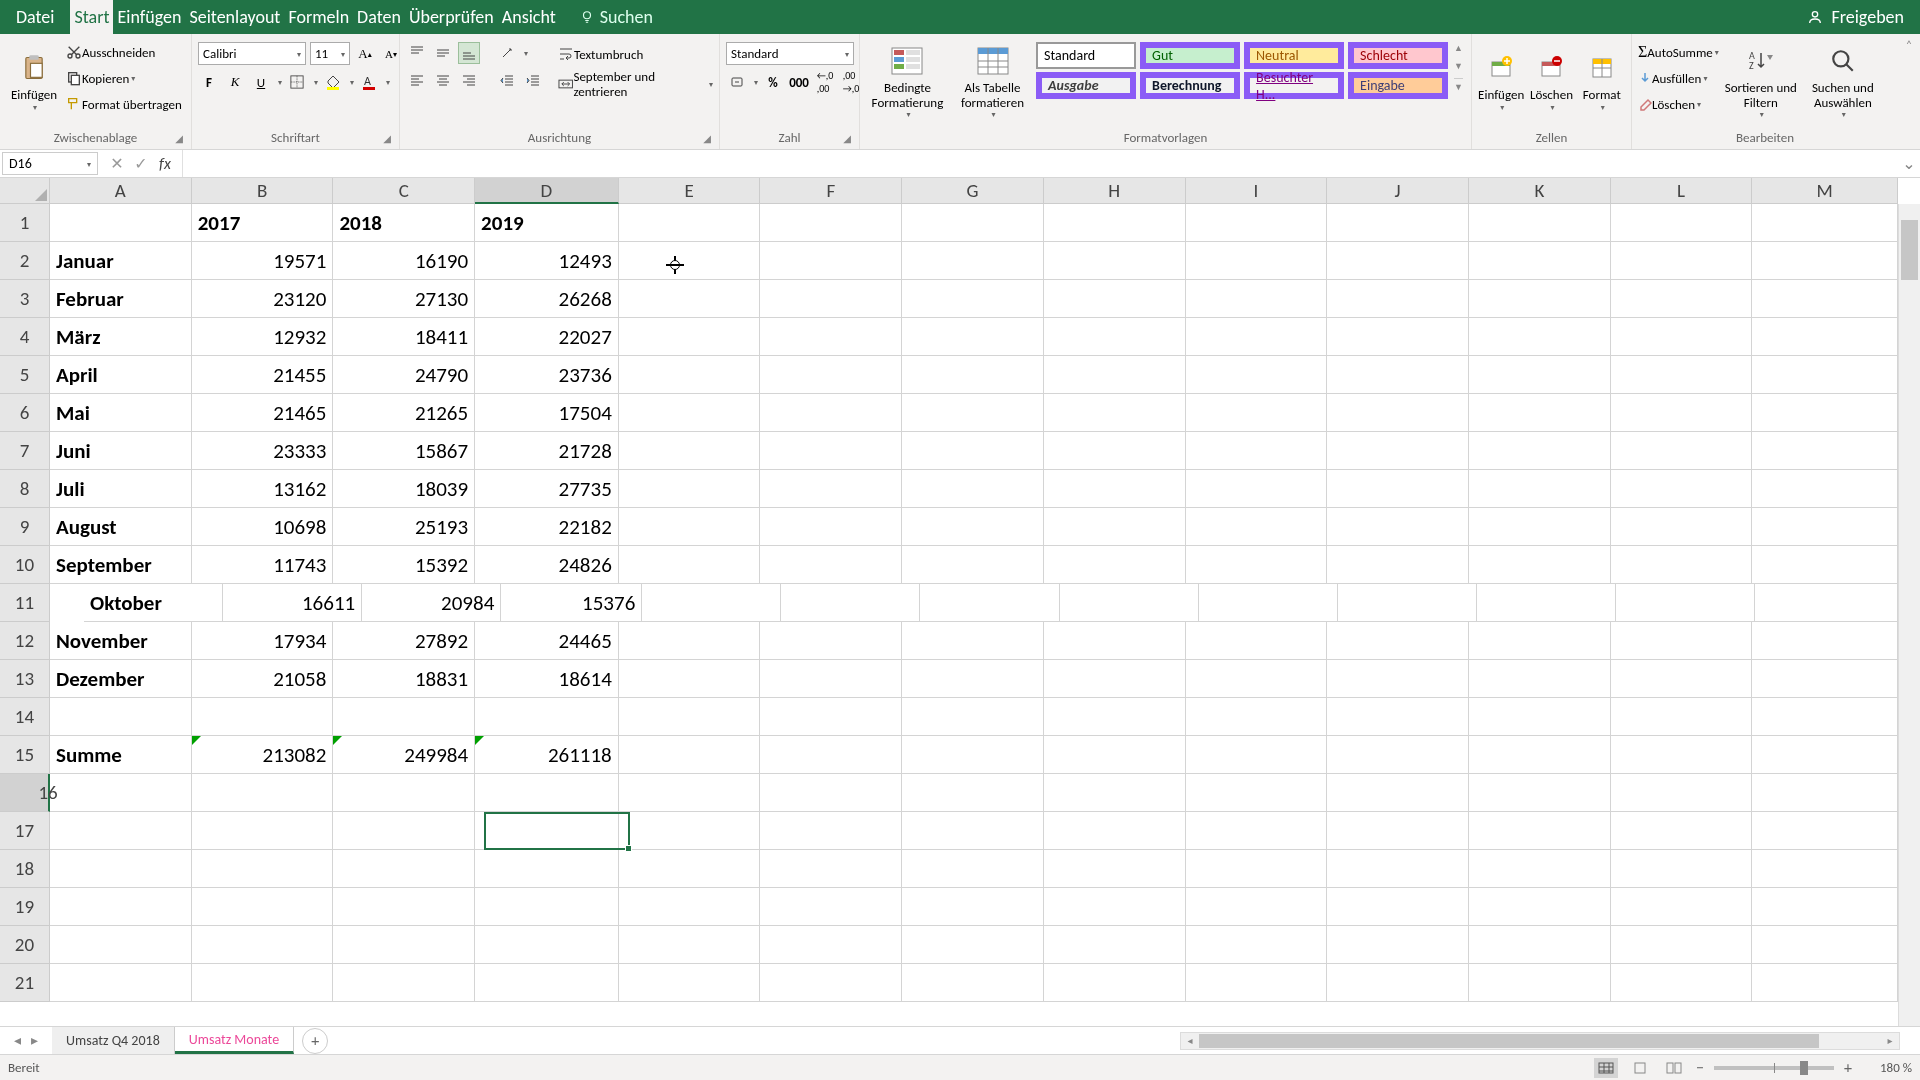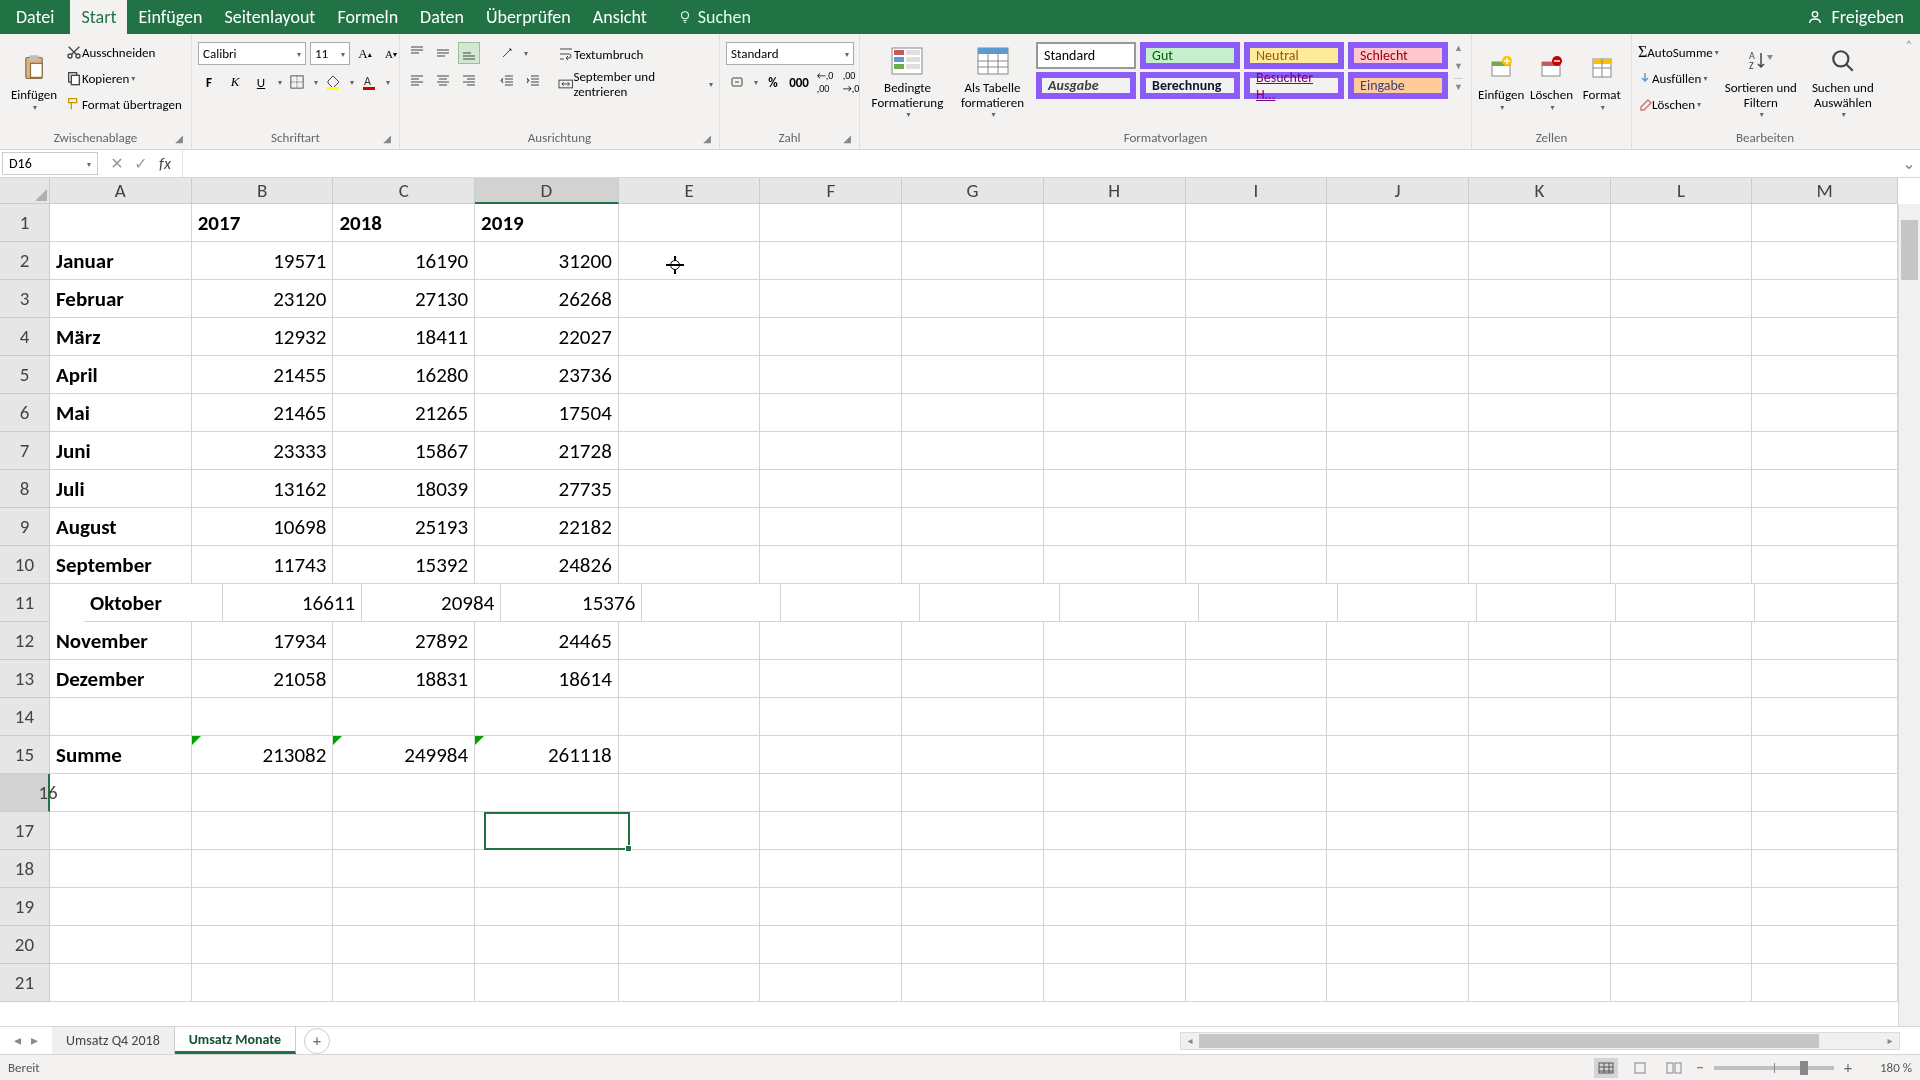--- a/index.html
+++ b/index.html
@@ -1,21 +1,21 @@
 <!DOCTYPE html>
 <html><head>
 <meta charset="utf-8">
 <style>
 * { box-sizing: border-box; margin: 0; padding: 0; font-family: "Segoe UI", Calibri, sans-serif; }
 body { width: 1920px; height: 1080px; overflow: hidden; background: #fff; font-size: 16px; }
 
 
 .titlebar { height: 34px; background: #217346; display: flex; align-items: center; color: #fff; font-size: 18px; }
 .titlebar .file-tab { padding: 0 16px; height: 100%; display: flex; align-items: center; color: #fff; }
-.titlebar .tab { padding: 0 11px; height: 100%; display: flex; align-items: center; cursor: pointer; }
+.titlebar .tab { padding: 0 4px; height: 100%; display: flex; align-items: center; cursor: pointer; }
 .titlebar .tab.active { background: #f3f2f1; color: #217346; }
 .titlebar .search { display: flex; align-items: center; margin-left: 20px; gap: 6px; color: #dfe; }
 .titlebar .right { margin-left: auto; display: flex; align-items: center; gap: 8px; padding-right: 16px; }
 .titlebar .right svg { width: 16px; height: 16px; }
 
 
 .ribbon { height: 116px; background: #f3f2f1; border-bottom: 1px solid #d6d6d6; display: flex; }
 .group { border-right: 1px solid #e1dfdd; padding: 4px 6px 2px; display: flex; flex-direction: column; }
 .group-body { flex: 1; display: flex; align-items: flex-start; gap: 4px; }
 .group-label { text-align: center; font-size: 13px; color: #666; padding: 2px 0; position: relative; }
@@ -61,21 +61,21 @@
 .cursor-plus { position: absolute; font-size: 18px; color: #000; pointer-events: none; width:18px; height:18px;}
 .cursor-plus::before,.cursor-plus::after{content:""; position:absolute; background:#000;}
 .cursor-plus::before{left:8px; top:0; width:2px; height:18px;}
 .cursor-plus::after{top:8px; left:0; height:2px; width:18px;}
 .cursor-plus .ring{position:absolute; left:4px; top:4px; width:10px; height:10px; border:1px solid #000; border-radius:50%; background:#fff;}
 
 
 .sheetbar { height: 28px; background: #fff; border-top: 1px solid #d6d6d6; display: flex; align-items: center; font-size: 14px; }
 .sheet-nav { display: flex; gap: 10px; padding: 0 14px; color: #888; }
 .sheet-tab { padding: 0 14px; height: 100%; display: flex; align-items: center; border-right: 1px solid #ccc; color: #444; }
-.sheet-tab.active { background: #fff; border-bottom: 3px solid #217346; font-weight: 700; color: #14532d;}
+.sheet-tab.active { background: #fff; border-bottom: 3px solid #217346; font-weight: 400; color: #ec4899;}
 .sheet-tab.inactive { background: #efefef; }
 .addsheet { width: 26px; height: 26px; border: 1px solid #ccc; border-radius: 50%; display: flex; align-items: center; justify-content: center; margin-left: 8px; color: #666; font-size:16px;}
 .hscroll-area { flex: 1; display: flex; align-items: center; justify-content: flex-end; padding-right: 20px;}
 .hscroll { width: 720px; height: 18px; background: #f0f0f0; border: 1px solid #dcdcdc; position: relative; display:flex; align-items:center;}
 .hscroll .arr { width: 18px; height: 100%; display:flex;align-items:center;justify-content:center;color:#888;font-size:10px;}
 .hscroll .thumb { position: absolute; left: 18px; width: 620px; top: 1px; bottom: 1px; background: #c6c6c6; }
 
 
 .statusbar { height: 26px; background: #f3f2f1; border-top: 1px solid #d6d6d6; display: flex; align-items: center; font-size: 13px; color: #555; padding: 0 8px; }
 .statusbar .right { margin-left: auto; display: flex; align-items: center; gap: 10px; }
@@ -515,21 +515,21 @@
         <div class="cell" style="width: 144px;"></div>
         <div class="cell" style="width: 144px;"></div>
         <div class="cell" style="width: 144px;"></div>
         <div class="cell" style="width: 148px;"></div>
       </div>
 
   <div class="gridrow">
         <div class="cell bold" style="width: 144px;">Januar</div>
         <div class="cell num" style="width: 144px;">19571</div>
         <div class="cell num" style="width: 144px;">16190</div>
-        <div class="cell num" style="width: 146px;">31200</div>
+        <div class="cell num" style="width: 146px;">12493</div>
         <div class="cell" style="width: 144px;"></div>
         <div class="cell" style="width: 144px;"></div>
         <div class="cell" style="width: 144px;"></div>
         <div class="cell" style="width: 144px;"></div>
         <div class="cell" style="width: 144px;"></div>
         <div class="cell" style="width: 144px;"></div>
         <div class="cell" style="width: 144px;"></div>
         <div class="cell" style="width: 144px;"></div>
         <div class="cell" style="width: 148px;"></div>
       </div>
@@ -559,21 +559,21 @@
         <div class="cell" style="width: 144px;"></div>
         <div class="cell" style="width: 144px;"></div>
         <div class="cell" style="width: 144px;"></div>
         <div class="cell" style="width: 144px;"></div>
         <div class="cell" style="width: 144px;"></div>
         <div class="cell" style="width: 148px;"></div>
       </div>
       <div class="gridrow">
         <div class="cell bold" style="width: 144px;">April</div>
         <div class="cell num" style="width: 144px;">21455</div>
-        <div class="cell num" style="width: 144px;">16280</div>
+        <div class="cell num" style="width: 144px;">24790</div>
         <div class="cell num" style="width: 146px;">23736</div>
         <div class="cell" style="width: 144px;"></div>
         <div class="cell" style="width: 144px;"></div>
         <div class="cell" style="width: 144px;"></div>
         <div class="cell" style="width: 144px;"></div>
         <div class="cell" style="width: 144px;"></div>
         <div class="cell" style="width: 144px;"></div>
         <div class="cell" style="width: 144px;"></div>
         <div class="cell" style="width: 144px;"></div>
         <div class="cell" style="width: 148px;"></div>

